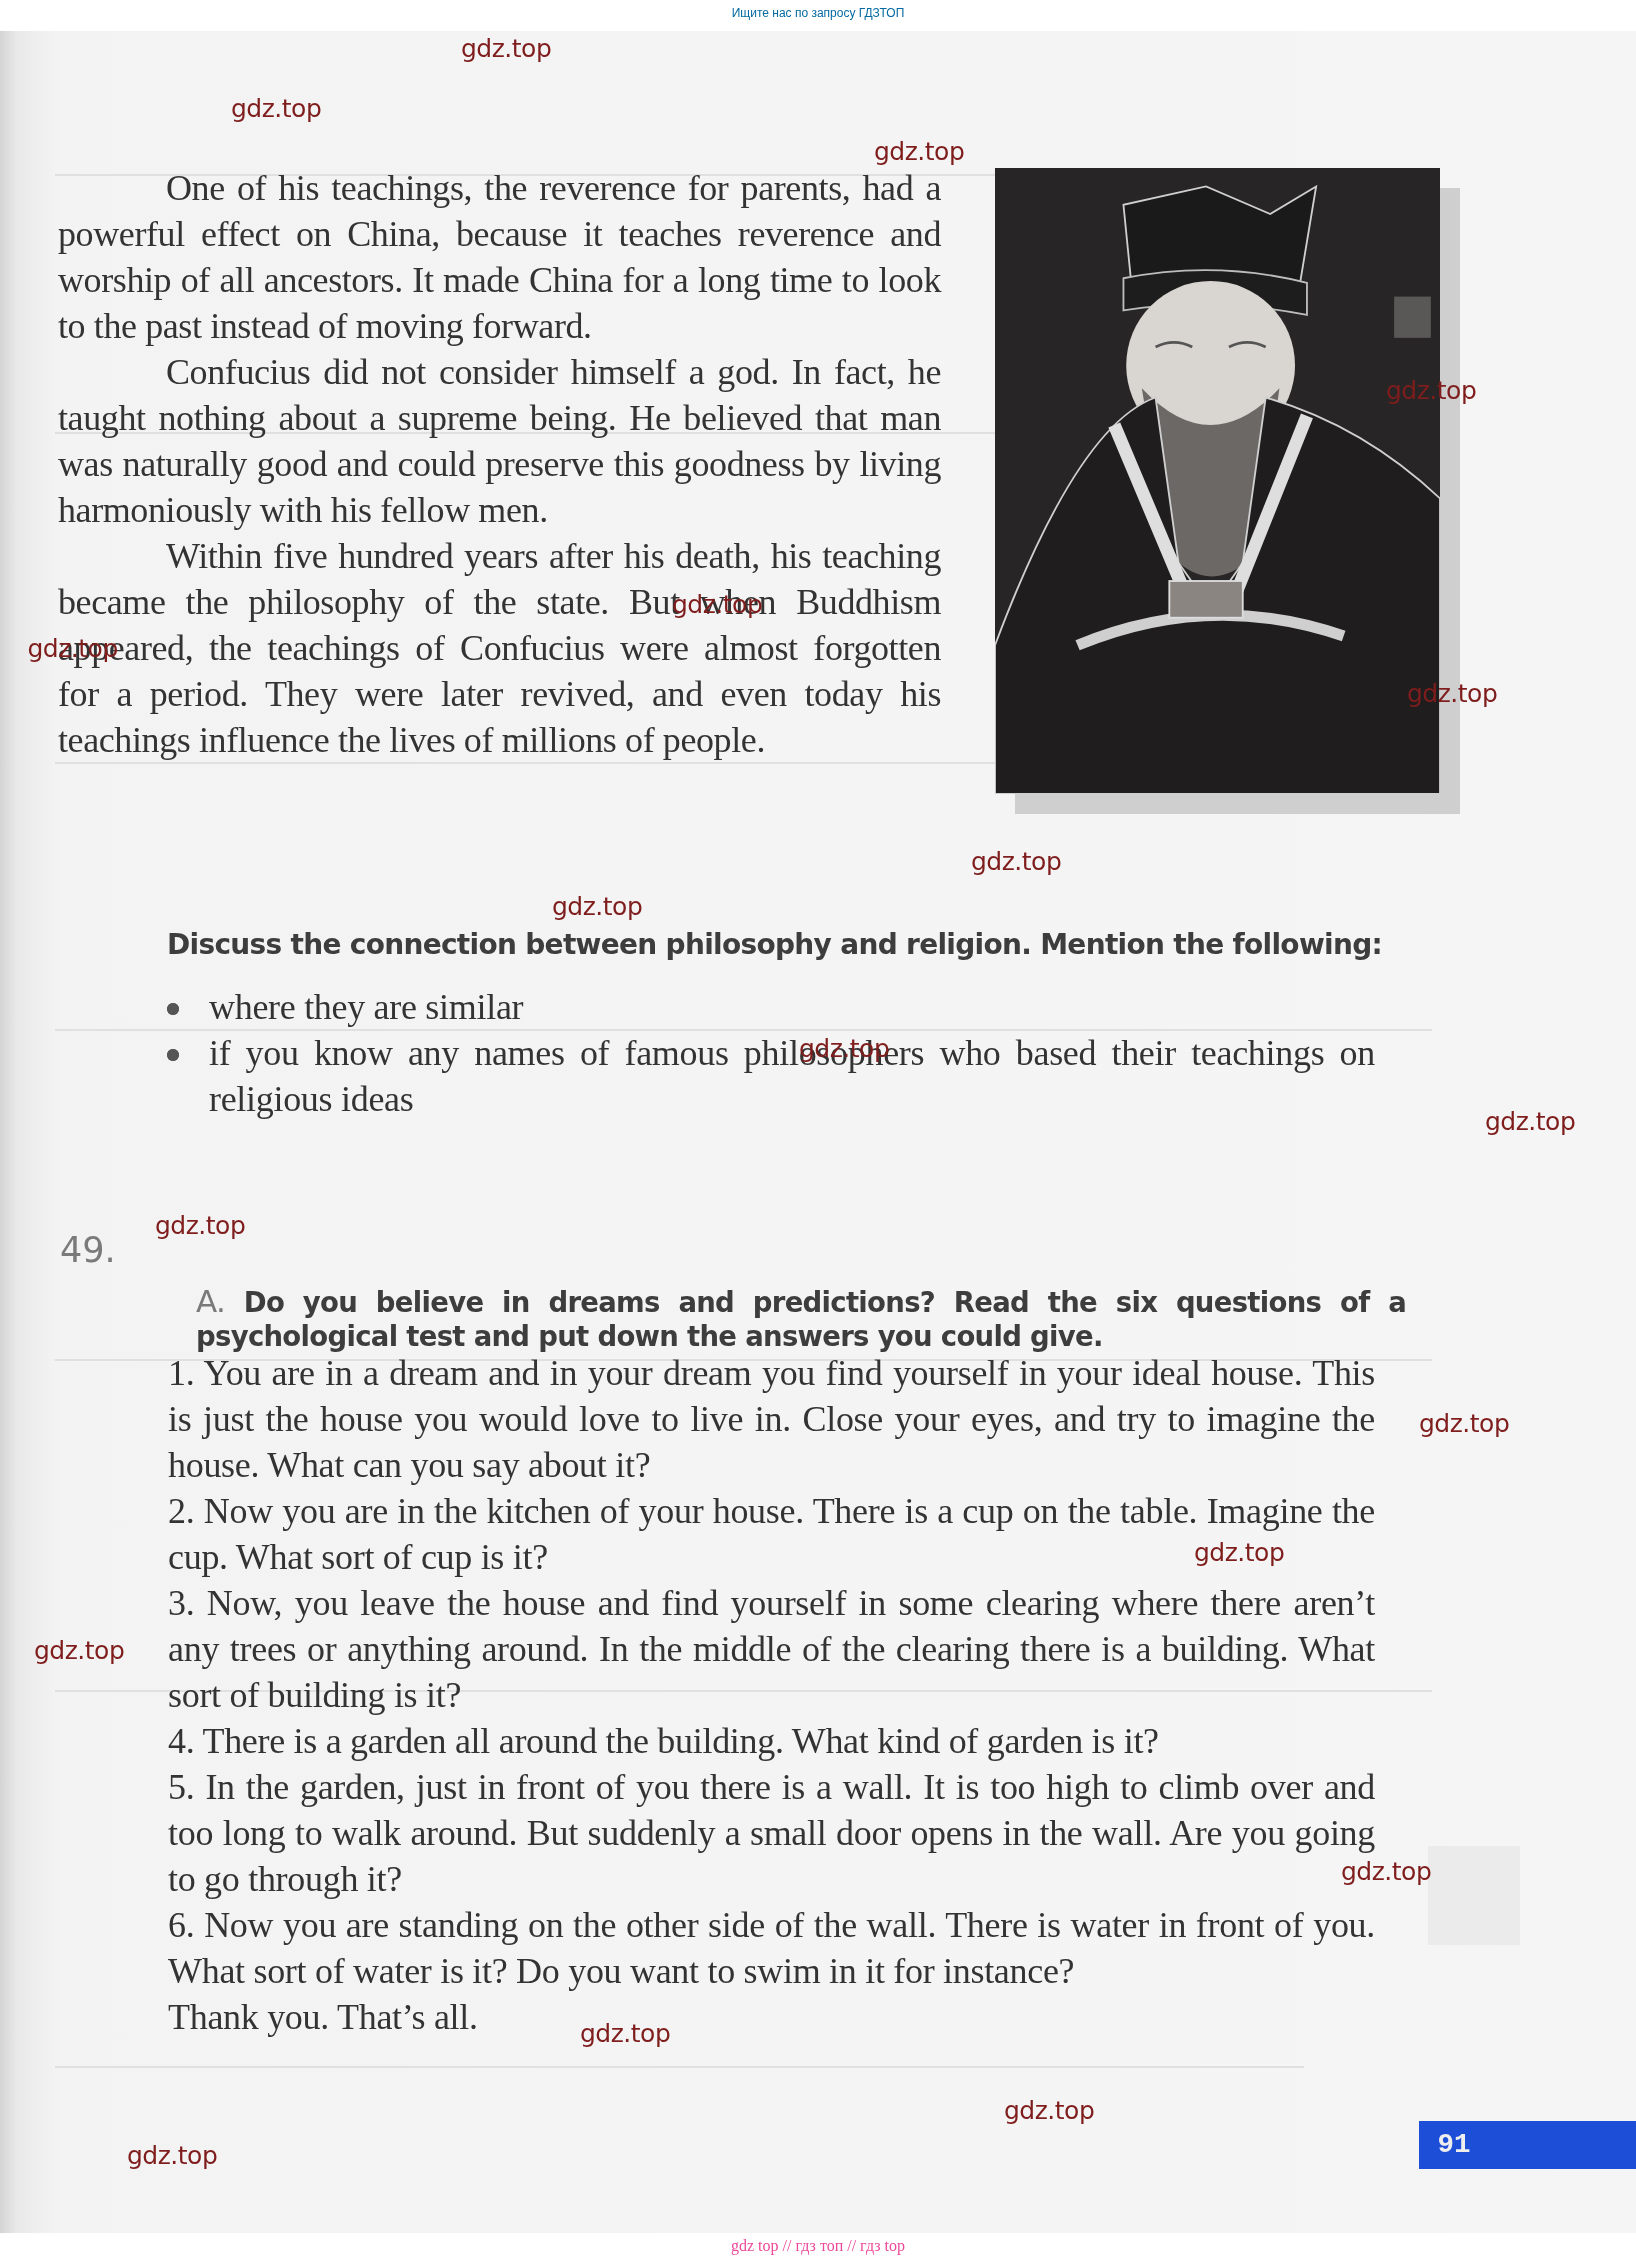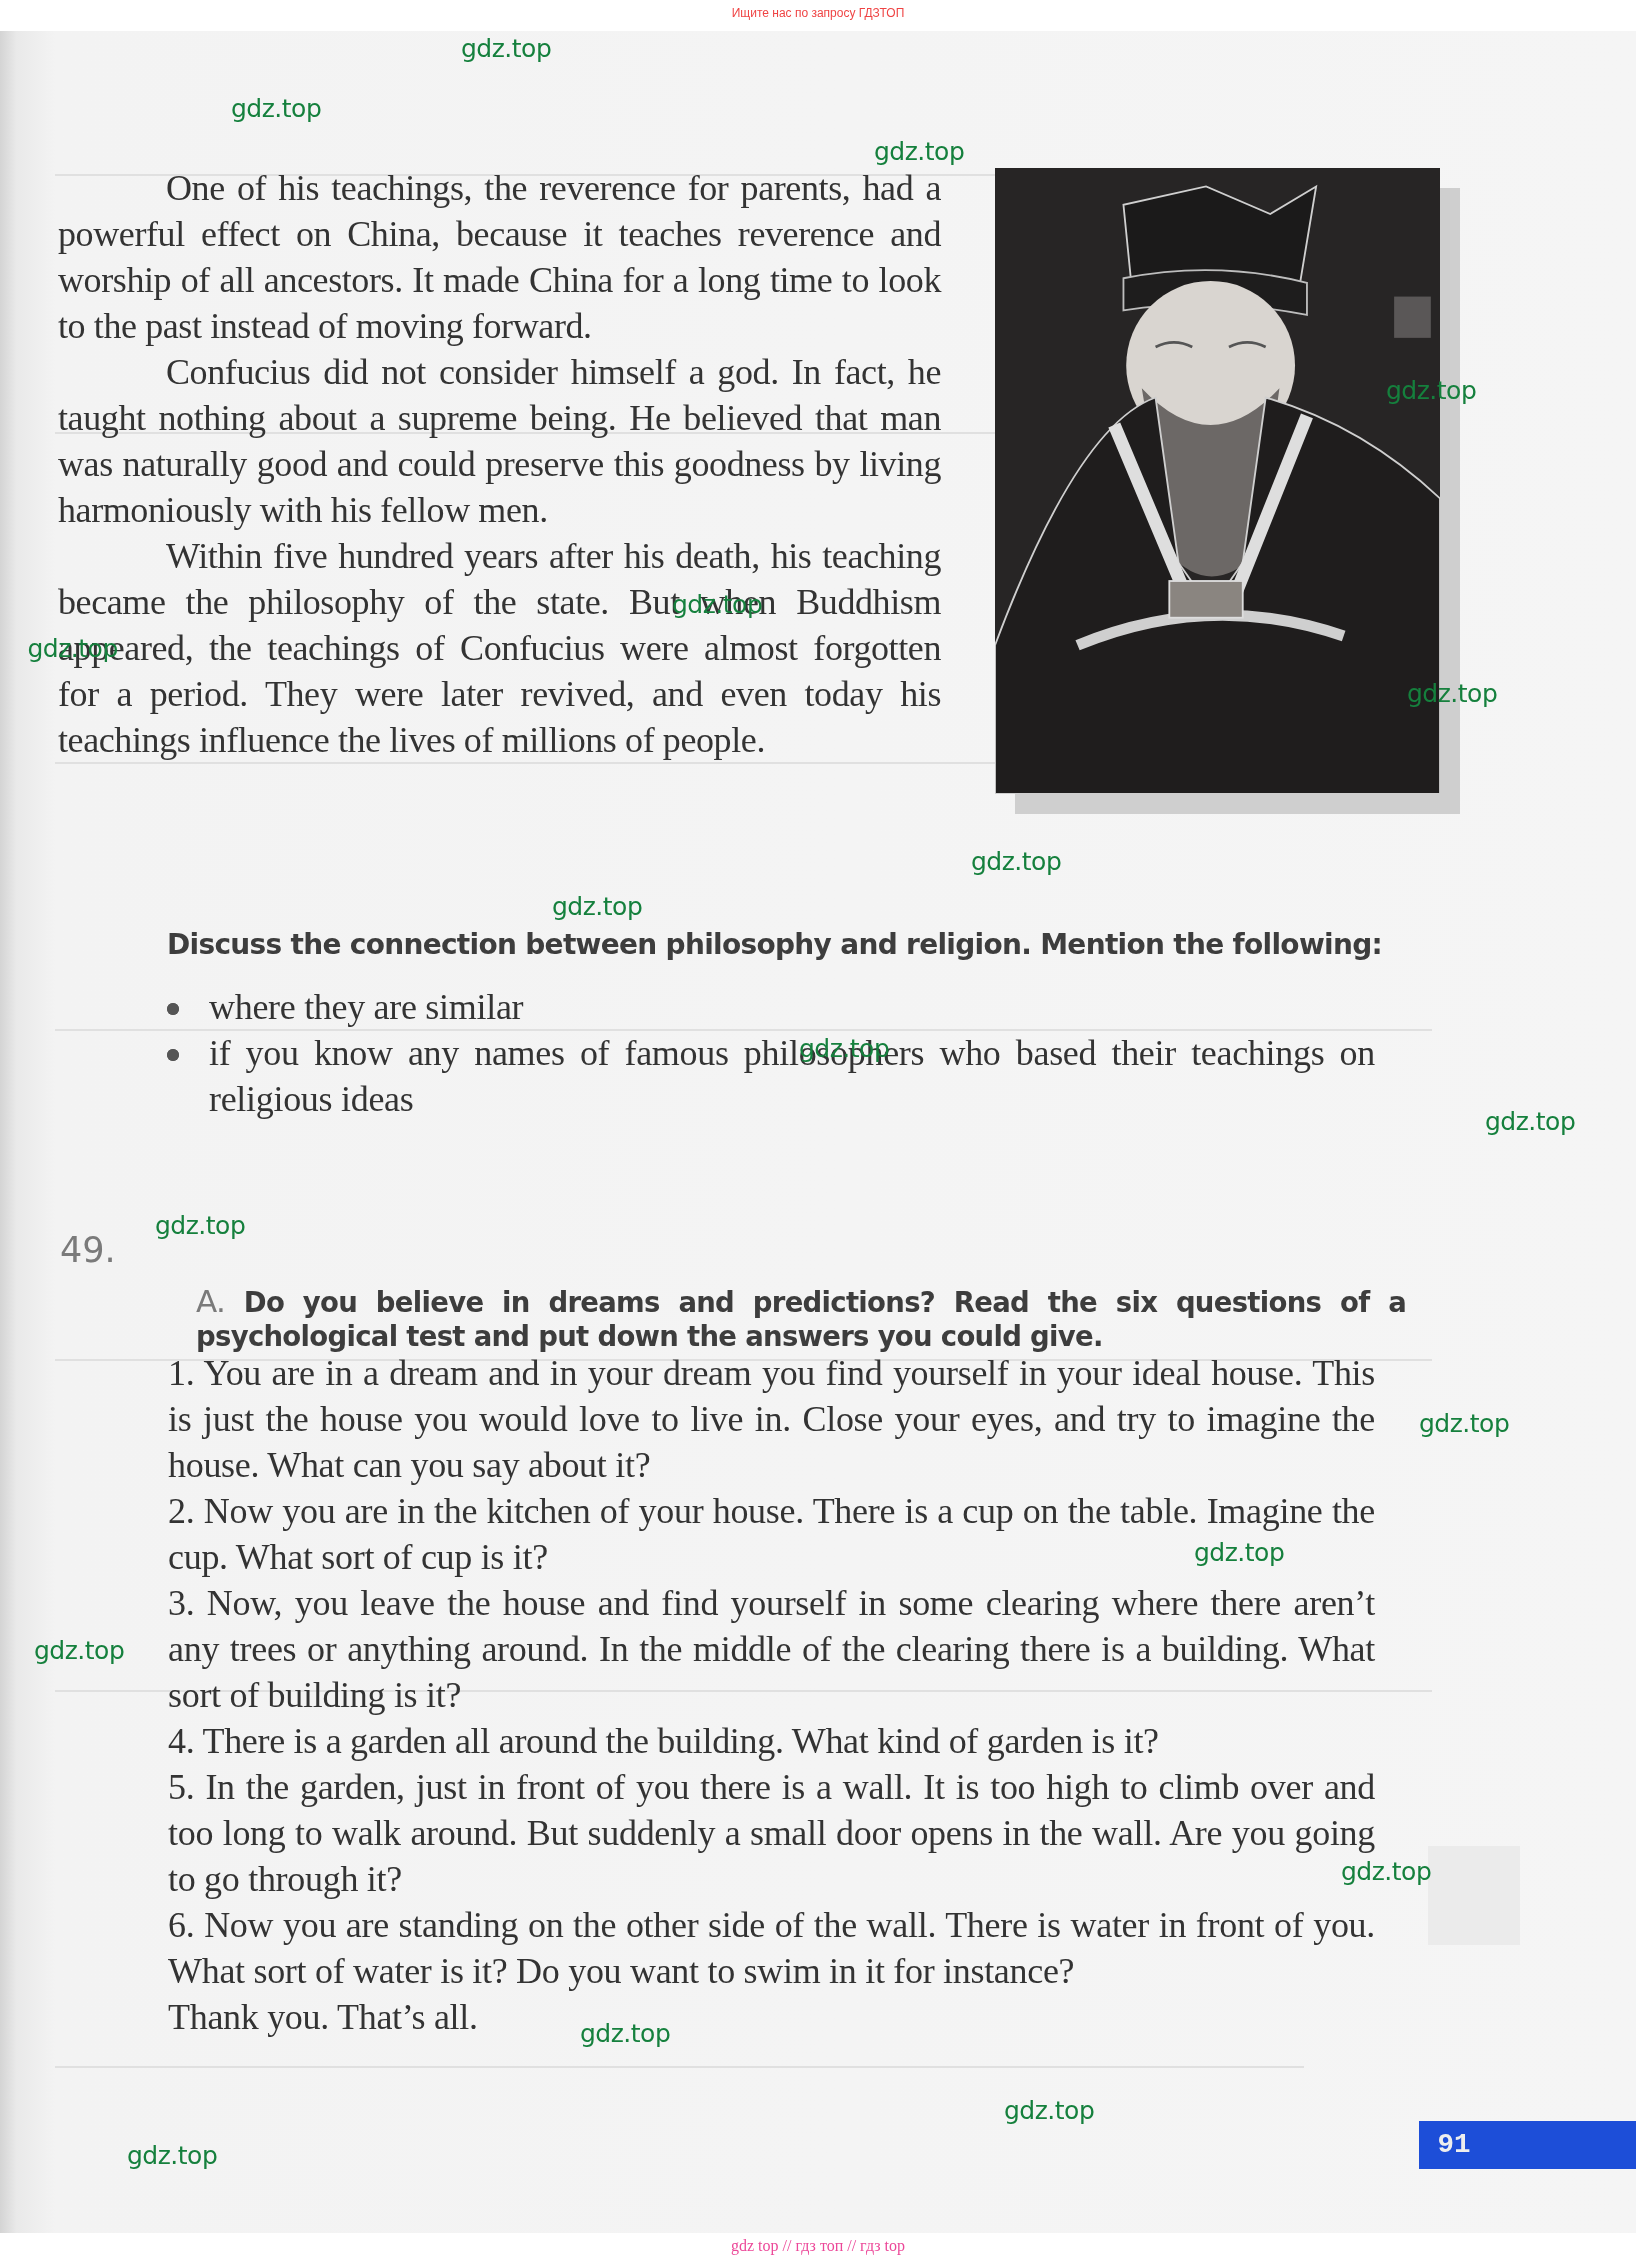--- a/index.html
+++ b/index.html
@@ -7,21 +7,21 @@
     width:1636px; height:2258px; position:relative; overflow:hidden;
     background:#ffffff;
     font-family:"Liberation Serif", serif;
   }
   .top-banner {
     position:absolute; left:0; top:0; width:1636px; height:31px;
     background:#ffffff; text-align:center;
   }
   .top-banner span {
     display:inline-block; margin-top:5.5px;
-    font-family:"Liberation Sans", sans-serif; font-size:12px; color:#ef4444;
+    font-family:"Liberation Sans", sans-serif; font-size:12px; color:#0369a1;
   }
   .page {
     position:absolute; left:0; top:31px; width:1636px; height:2202px;
     background:linear-gradient(90deg,#d4d4d4 0px,#e9e9e9 16.5px,#f3f3f3 55px,#f5f5f5 100%);
   }
   .bleed-line {
     position:absolute; height:1.8px; background:#e0e0e0;
   }
   .para {
     position:absolute; left:58px; width:883px;
@@ -64,21 +64,21 @@
     background:#1d4ed8; color:#eeeeee;
     font-family:Liberation Mono, monospace; font-weight:bold; font-size:27.5px;
     line-height:48px; padding-left:18.4px; box-sizing:border-box;
   }
   .side-tab {
     position:absolute; left:1428px; top:1846px; width:92px; height:99px;
     background:#ebebeb;
   }
   .watermark {
     position:absolute; font-family:"DejaVu Sans", sans-serif; font-size:25px;
-    color:#15803d; white-space:nowrap; letter-spacing:-0.5px;
+    color:#7f1d1d; white-space:nowrap; letter-spacing:-0.5px;
   }
   .footer {
     position:absolute; left:0; top:2233px; width:1636px; height:25px; background:#ffffff;
     text-align:center;
   }
   .footer span {
     display:inline-block; margin-top:3.7px;
     font-family:Liberation Serif, serif; font-size:16px; color:#ec4899;
   }
 </style>

